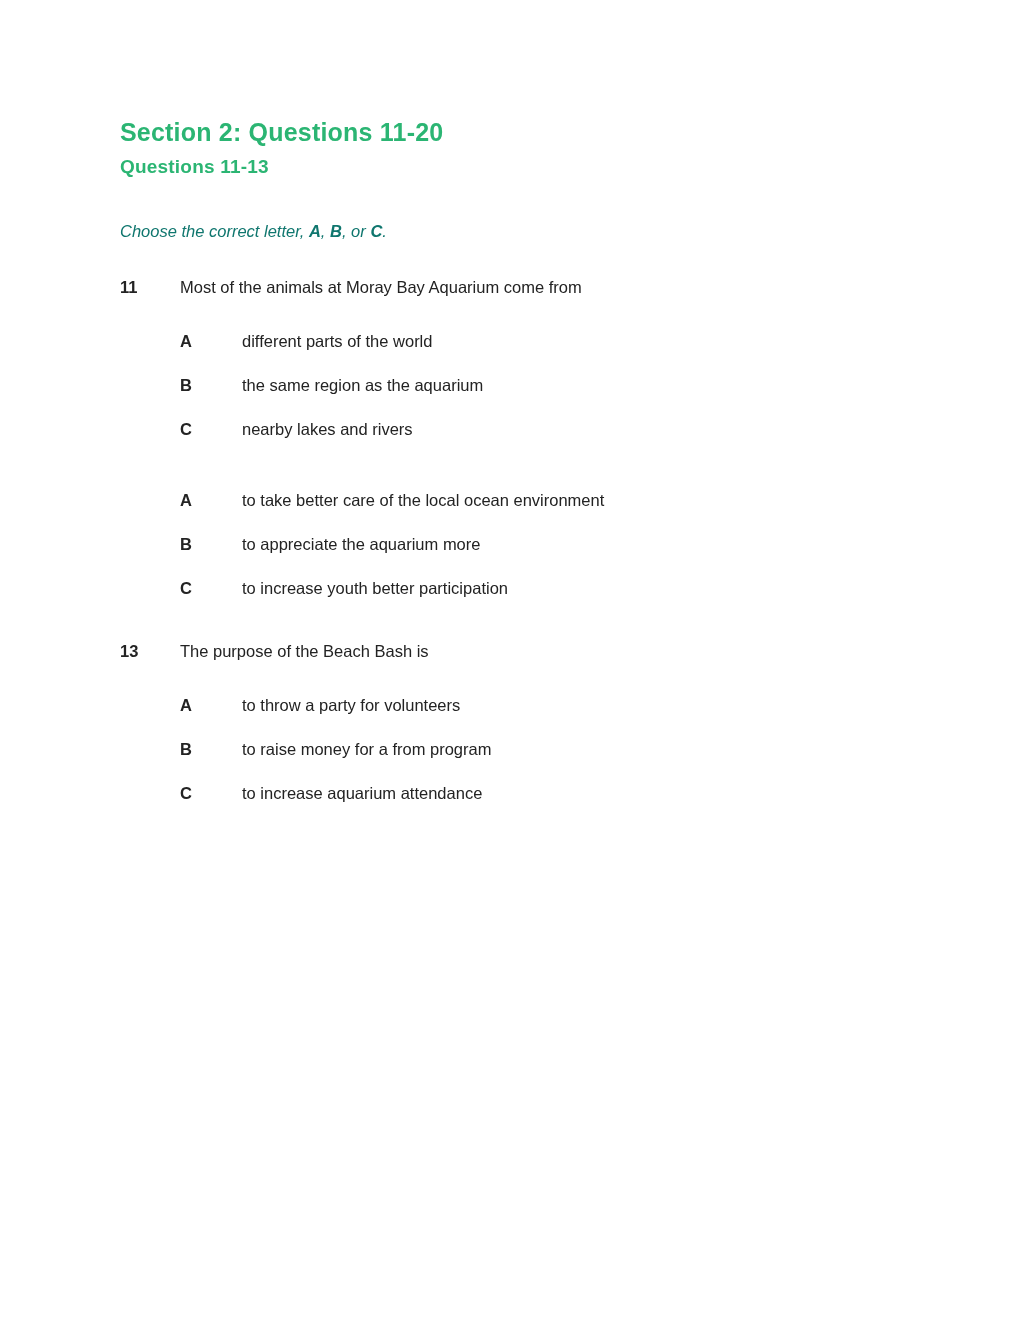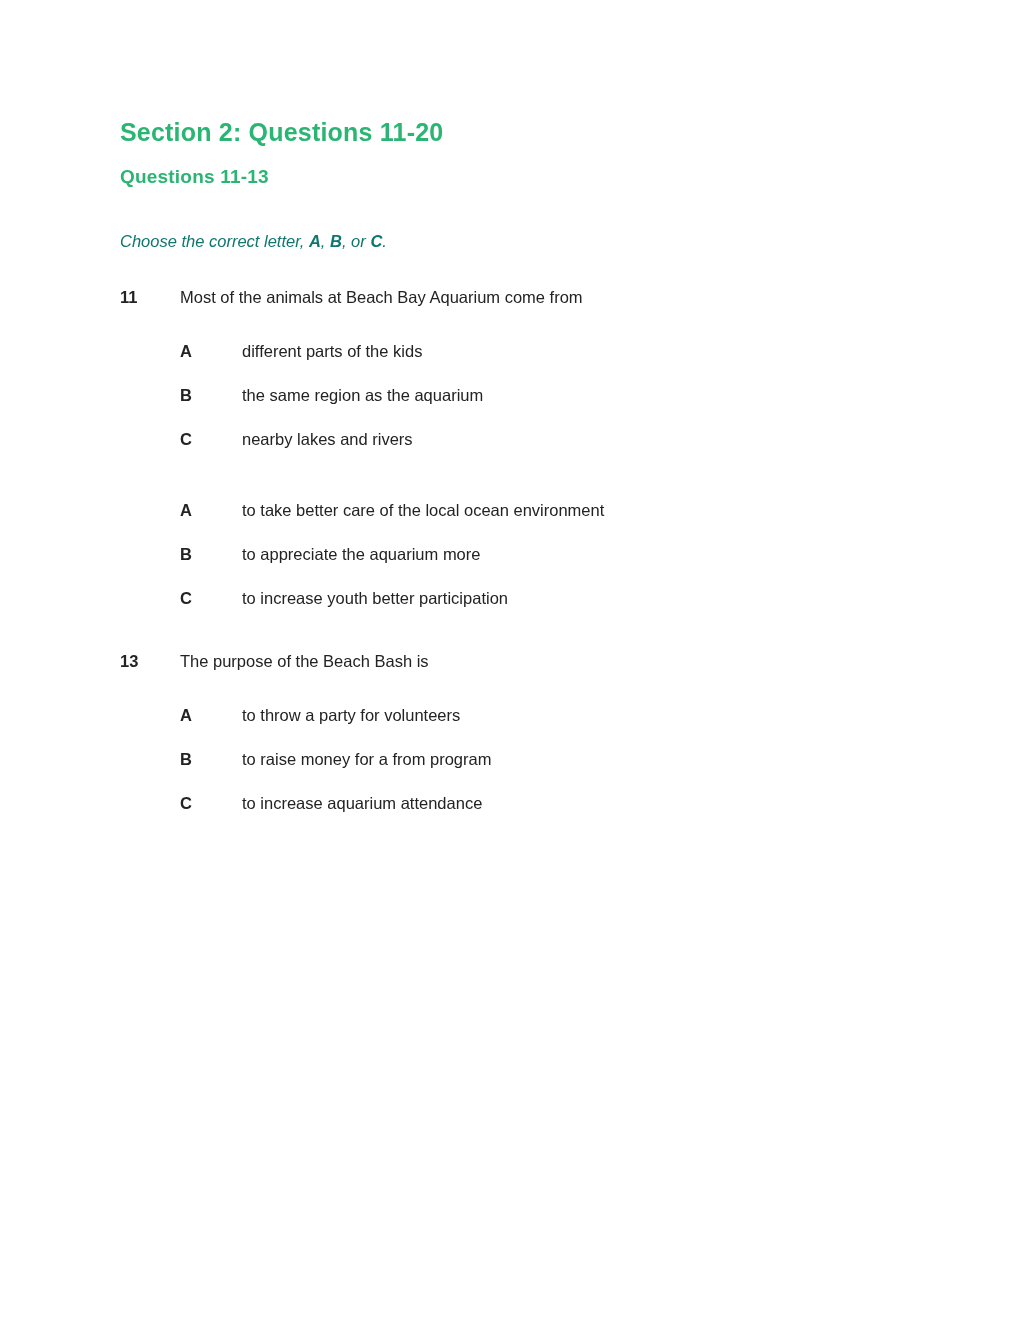--- a/index.html
+++ b/index.html
@@ -22,21 +22,21 @@
   }
   h1.section-title {
     margin: 0;
     font-size: 25px;
     line-height: 27px;
     font-weight: 700;
     color: #2bb573;
     letter-spacing: 0.2px;
   }
   h2.subsection-title {
-    margin: 20px 0 0 0;
+    margin: 10px 0 0 0;
     font-size: 19px;
     line-height: 21px;
     font-weight: 700;
     color: #2bb573;
     letter-spacing: 0.2px;
   }
   .instruction {
     margin: 43px 0 0 0;
     font-size: 16.5px;
     line-height: 22px;
@@ -95,26 +95,26 @@
   <div class="content">
 
     <h1 class="section-title">Section 2: Questions 11-20</h1>
     <h2 class="subsection-title">Questions 11-13</h2>
 
     <p class="instruction"><span>Choose the correct letter, </span><span class="b">A</span><span>, </span><span class="b">B</span><span>, or </span><span class="b">C</span><span>.</span></p>
 
     <section class="question-block qb-1">
       <div class="q-row">
         <span class="q-num">11</span>
-        <span class="q-text">Most of the animals at Beach Bay Aquarium come from</span>
+        <span class="q-text">Most of the animals at Moray Bay Aquarium come from</span>
       </div>
       <ul class="options">
         <li class="option">
           <span class="opt-letter">A</span>
-          <span class="opt-text">different parts of the kids</span>
+          <span class="opt-text">different parts of the world</span>
         </li>
         <li class="option">
           <span class="opt-letter">B</span>
           <span class="opt-text">the same region as the aquarium</span>
         </li>
         <li class="option">
           <span class="opt-letter">C</span>
           <span class="opt-text">nearby lakes and rivers</span>
         </li>
       </ul>

